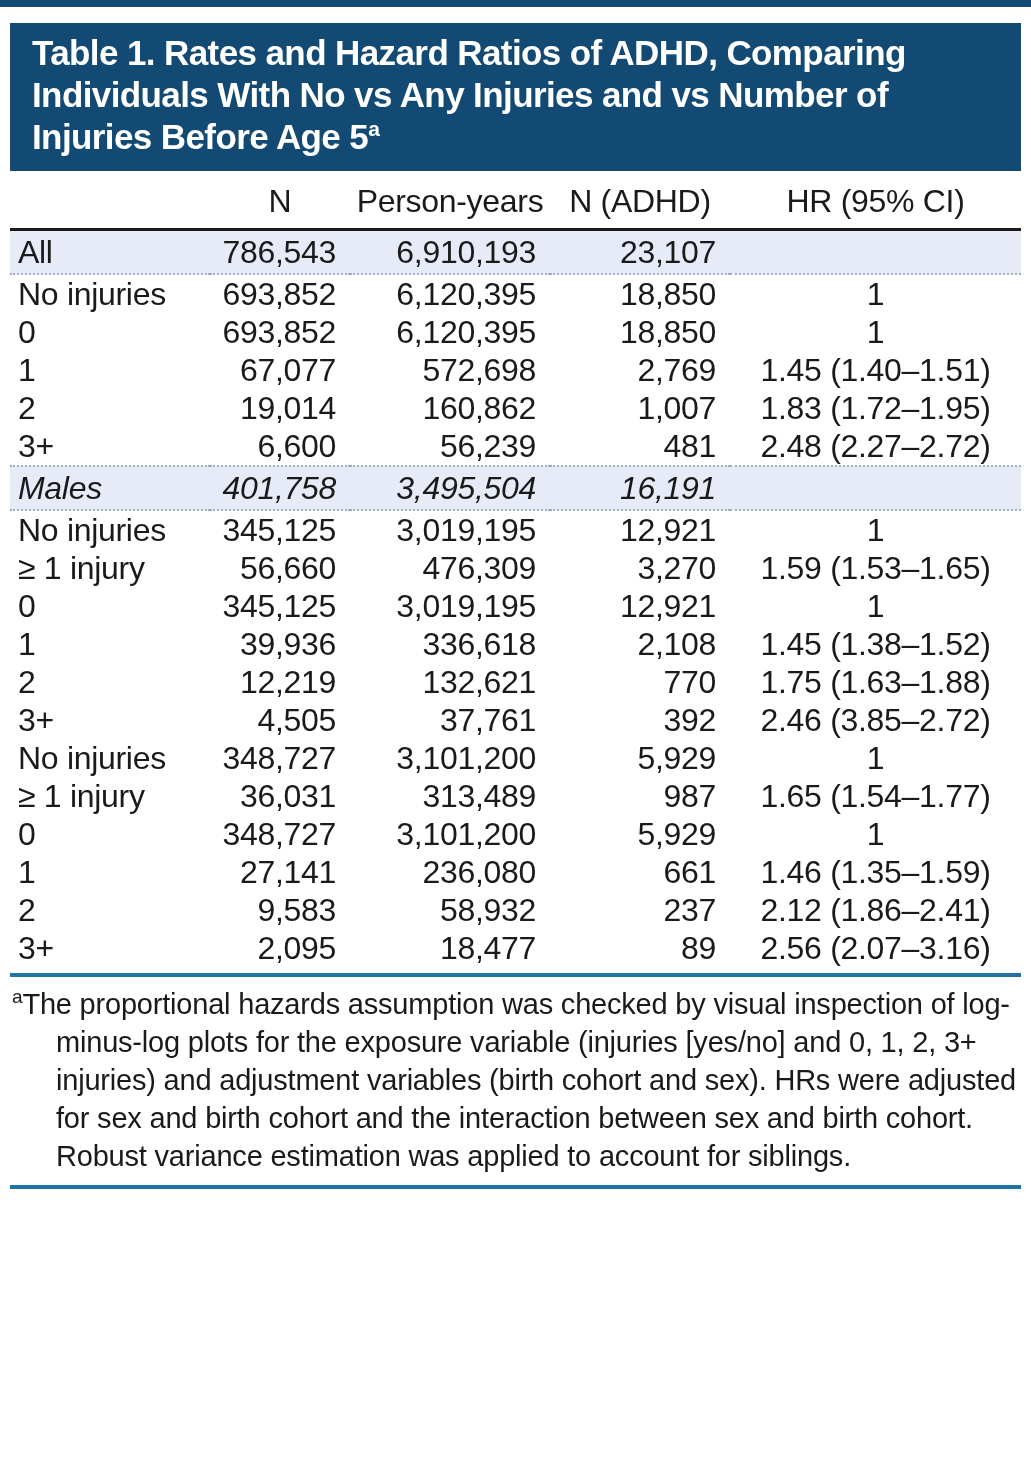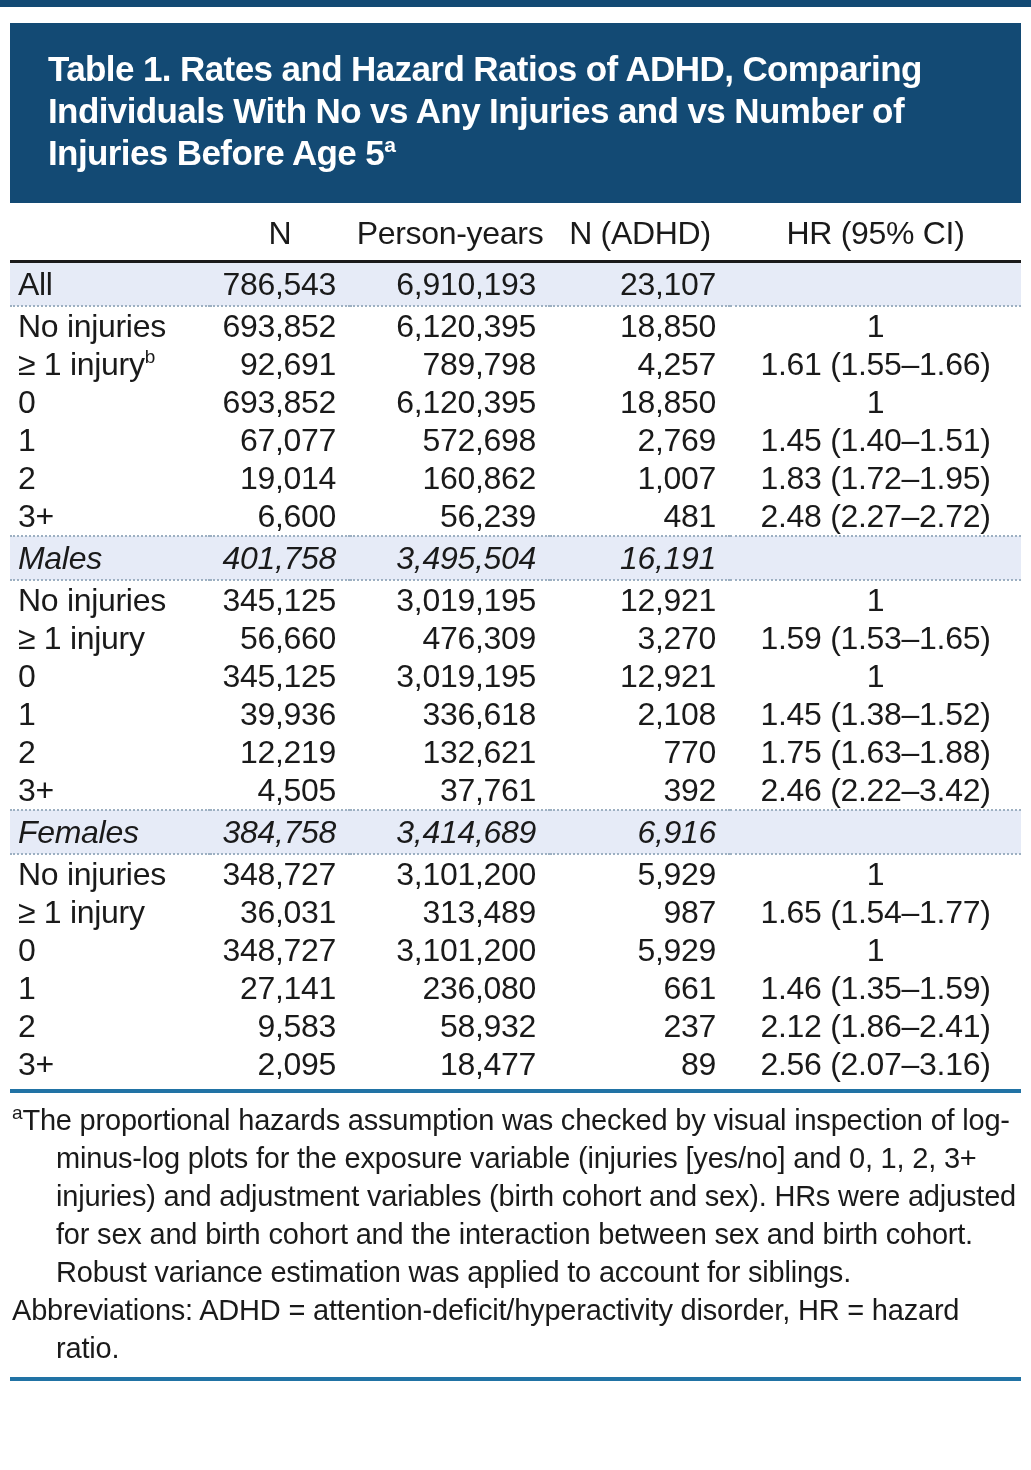--- a/index.html
+++ b/index.html
@@ -20,21 +20,21 @@
     background: #134a74;
   }
 
   .title-box {
     margin: 16px 10px 10px 10px;
     background: #134a74;
     color: #ffffff;
     padding: 9px 22px 13px 22px;
   }
   .title {
-    margin: 16px;
+    margin: 0;
     font-size: 35px;
     font-weight: bold;
     line-height: 42px;
     letter-spacing: -0.6px;
   }
   .title sup { font-size: 21px; line-height: 0; }
 
   table.data-table {
     border-collapse: collapse;
     margin: 0 10px;
@@ -130,27 +130,20 @@
           <td class="cell-hr col-hr"></td>
         </tr>
         <tr>
           <td class="cell-label col-label">No injuries</td>
           <td class="cell-num col-n">693,852</td>
           <td class="cell-num col-py">6,120,395</td>
           <td class="cell-num col-adhd">18,850</td>
           <td class="cell-hr col-hr">1</td>
         </tr>
         <tr>
-          <td class="cell-label col-label">≥ 1 injury<sup>b</sup></td>
-          <td class="cell-num col-n">92,691</td>
-          <td class="cell-num col-py">789,798</td>
-          <td class="cell-num col-adhd">4,257</td>
-          <td class="cell-hr col-hr">1.61 (1.55–1.66)</td>
-        </tr>
-        <tr>
           <td class="cell-label col-label">0</td>
           <td class="cell-num col-n">693,852</td>
           <td class="cell-num col-py">6,120,395</td>
           <td class="cell-num col-adhd">18,850</td>
           <td class="cell-hr col-hr">1</td>
         </tr>
         <tr>
           <td class="cell-label col-label">1</td>
           <td class="cell-num col-n">67,077</td>
           <td class="cell-num col-py">572,698</td>
@@ -211,28 +204,21 @@
           <td class="cell-num col-n">12,219</td>
           <td class="cell-num col-py">132,621</td>
           <td class="cell-num col-adhd">770</td>
           <td class="cell-hr col-hr">1.75 (1.63–1.88)</td>
         </tr>
         <tr>
           <td class="cell-label col-label">3+</td>
           <td class="cell-num col-n">4,505</td>
           <td class="cell-num col-py">37,761</td>
           <td class="cell-num col-adhd">392</td>
-          <td class="cell-hr col-hr">2.46 (2.22–3.42)</td>
-        </tr>
-        <tr class="section-row section-sep">
-          <td class="cell-label col-label">Females</td>
-          <td class="cell-num col-n">384,758</td>
-          <td class="cell-num col-py">3,414,689</td>
-          <td class="cell-num col-adhd">6,916</td>
-          <td class="cell-hr col-hr"></td>
+          <td class="cell-hr col-hr">2.46 (3.85–2.72)</td>
         </tr>
         <tr>
           <td class="cell-label col-label">No injuries</td>
           <td class="cell-num col-n">348,727</td>
           <td class="cell-num col-py">3,101,200</td>
           <td class="cell-num col-adhd">5,929</td>
           <td class="cell-hr col-hr">1</td>
         </tr>
         <tr>
           <td class="cell-label col-label">≥ 1 injury</td>
@@ -269,18 +255,17 @@
           <td class="cell-num col-adhd">89</td>
           <td class="cell-hr col-hr">2.56 (2.07–3.16)</td>
         </tr>
       </tbody>
   </table>
 
   <div class="table-rule"></div>
 
   <div class="footnotes" id="footnotes">
       <p class="footnote"><sup>a</sup>The proportional hazards assumption was checked by visual inspection of log-minus-log plots for the exposure variable (injuries [yes/no] and 0, 1, 2, 3+ injuries) and adjustment variables (birth cohort and sex). HRs were adjusted for sex and birth cohort and the interaction between sex and birth cohort. Robust variance estimation was applied to account for siblings.</p>
-      <p class="footnote">Abbreviations: ADHD = attention-deficit/hyperactivity disorder, HR = hazard ratio.</p>
     </div>
 
   <div class="bottom-rule"></div>
 
 </div>
 
 </body></html>

